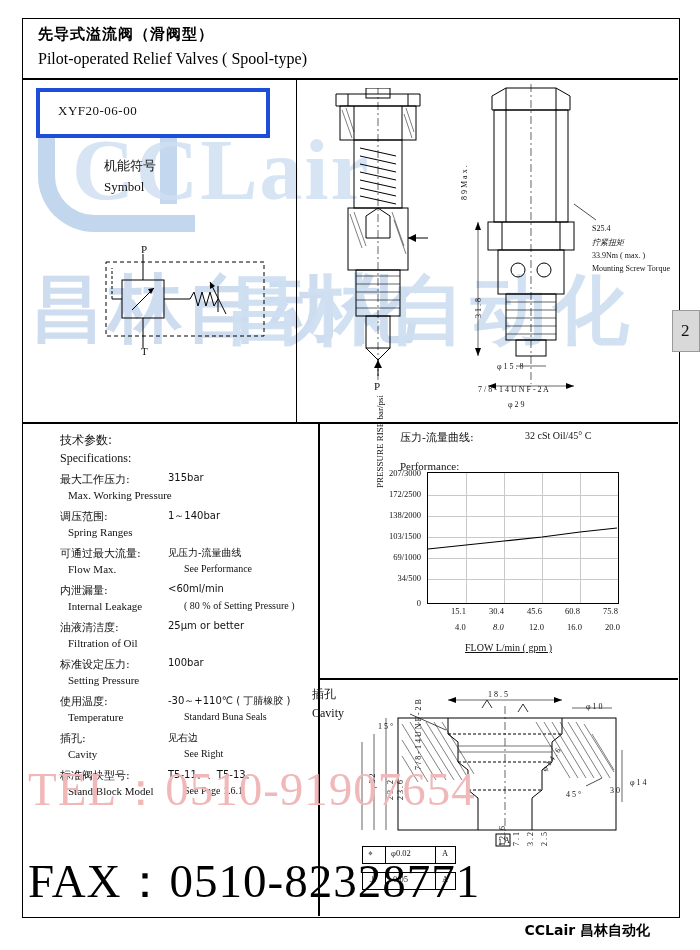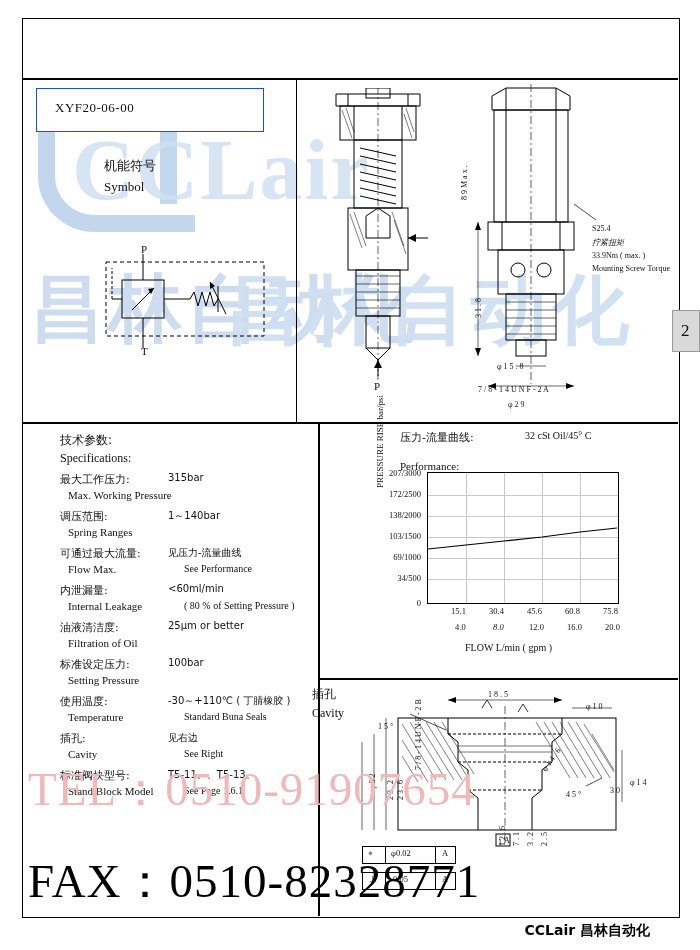--- a/index.html
+++ b/index.html
@@ -30,21 +30,21 @@
     font-family:"DejaVu Sans", sans-serif;font-weight:bold;color:#000;
   }
   .header .en{
     position:absolute;left:14px;top:30px;font-size:16px;
     font-family:"Liberation Serif", serif;color:#000;
   }
 
   
   .modelbox{
     position:absolute;left:36px;top:88px;width:226px;height:42px;
-    border:1px solid #1d4ed8;background:#fff;
+    border:4px solid #1d4ed8;background:#fff;
   }
   .modelbox span{
     position:absolute;left:18px;top:11px;font-size:13px;
     font-family:"Liberation Serif", serif;letter-spacing:.5px;
   }
 
   
   .symlabel{
     position:absolute;left:104px;top:155px;width:160px;text-align:left;
     font-size:13px;line-height:21px;
@@ -126,21 +126,21 @@
   .plot .gx{position:absolute;top:0;bottom:0;width:1px;background:#c9c9c9;}
   .plot .gy{position:absolute;left:0;right:0;height:1px;background:#c9c9c9;}
   .plot .curve{position:absolute;left:0;top:0;width:190px;height:130px;}
   .ylab{
     position:absolute;left:30px;top:58px;
     transform:rotate(-90deg);transform-origin:left top;
     font-size:9px;font-family:"Liberation Serif", serif;white-space:nowrap;
   }
   .ytick{position:absolute;right:276px;font-size:8.5px;font-family:"Liberation Serif", serif;text-align:right;}
   .xlabrow{position:absolute;font-size:8.5px;font-family:"Liberation Serif", serif;}
-  .xlab{position:absolute;left:120px;top:212px;font-size:10px;font-family:"Liberation Serif", serif;}
+  .xlab{position:absolute;left:120px;top:212px;font-size:10px;font-family:"Liberation Serif", serif;text-decoration:underline;}
 
   
   .cav-cn{position:absolute;left:312px;top:686px;font-size:12px;font-family:"DejaVu Sans", sans-serif;}
   .cav-en{position:absolute;left:312px;top:706px;font-size:12px;font-family:"Liberation Serif", serif;}
 
   
   .tolbox{position:absolute;border:1px solid #000;height:16px;}
   .tolbox .cell{position:absolute;top:1px;font-size:8.5px;font-family:"Liberation Serif", serif;}
   .tolbox .sep{position:absolute;top:0;bottom:0;width:1px;background:#000;}
 
@@ -164,20 +164,24 @@
   <div class="wm-cl">昌林自动化</div>
   <div class="wm-zh-big">昌林自动化</div>
 
   <div class="frame"></div>
   <div class="hrule" style="left:22px;top:78px;width:656px;height:1.5px;"></div>
   <div class="hrule" style="left:22px;top:422px;width:656px;height:1.5px;"></div>
   <div class="vrule" style="left:318px;top:422px;width:1.5px;height:494px;"></div>
   <div class="hrule" style="left:318px;top:678px;width:360px;height:1.5px;"></div>
   <div class="vrule" style="left:296px;top:78px;width:1px;height:344px;"></div>
 
+  <div class="header">
+    <div class="cn">先导式溢流阀（滑阀型）</div>
+    <div class="en">Pilot-operated Relief Valves ( Spool-type)</div>
+  </div>
 
   <div class="modelbox">
     <span>XYF20-06-00</span>
   </div>
 
   <div class="symlabel">
     <div class="s1">机能符号</div>
     <div class="s2">Symbol</div>
   </div>
 

